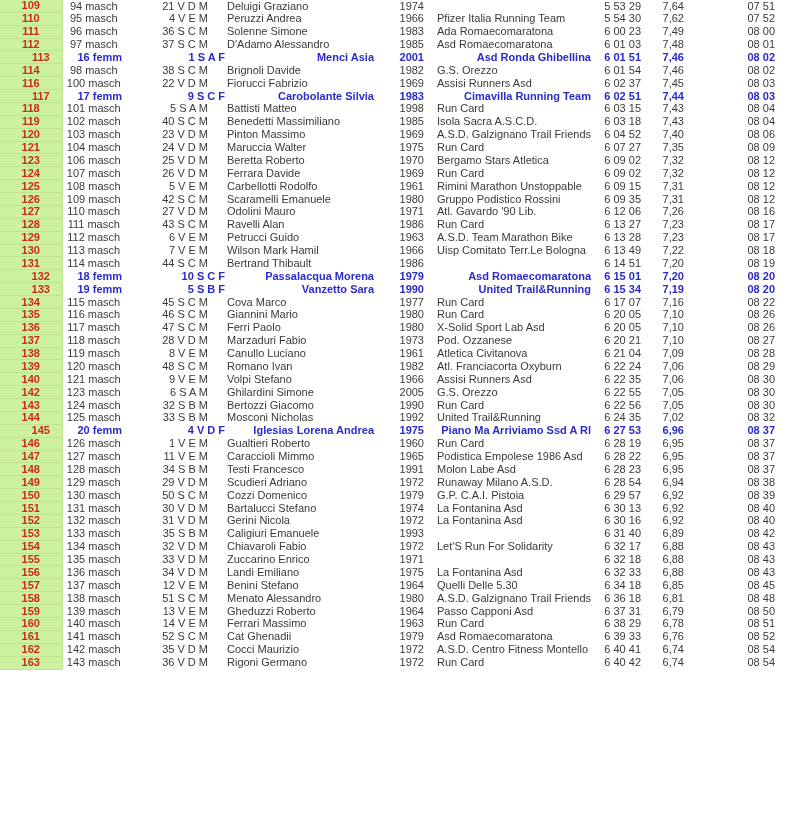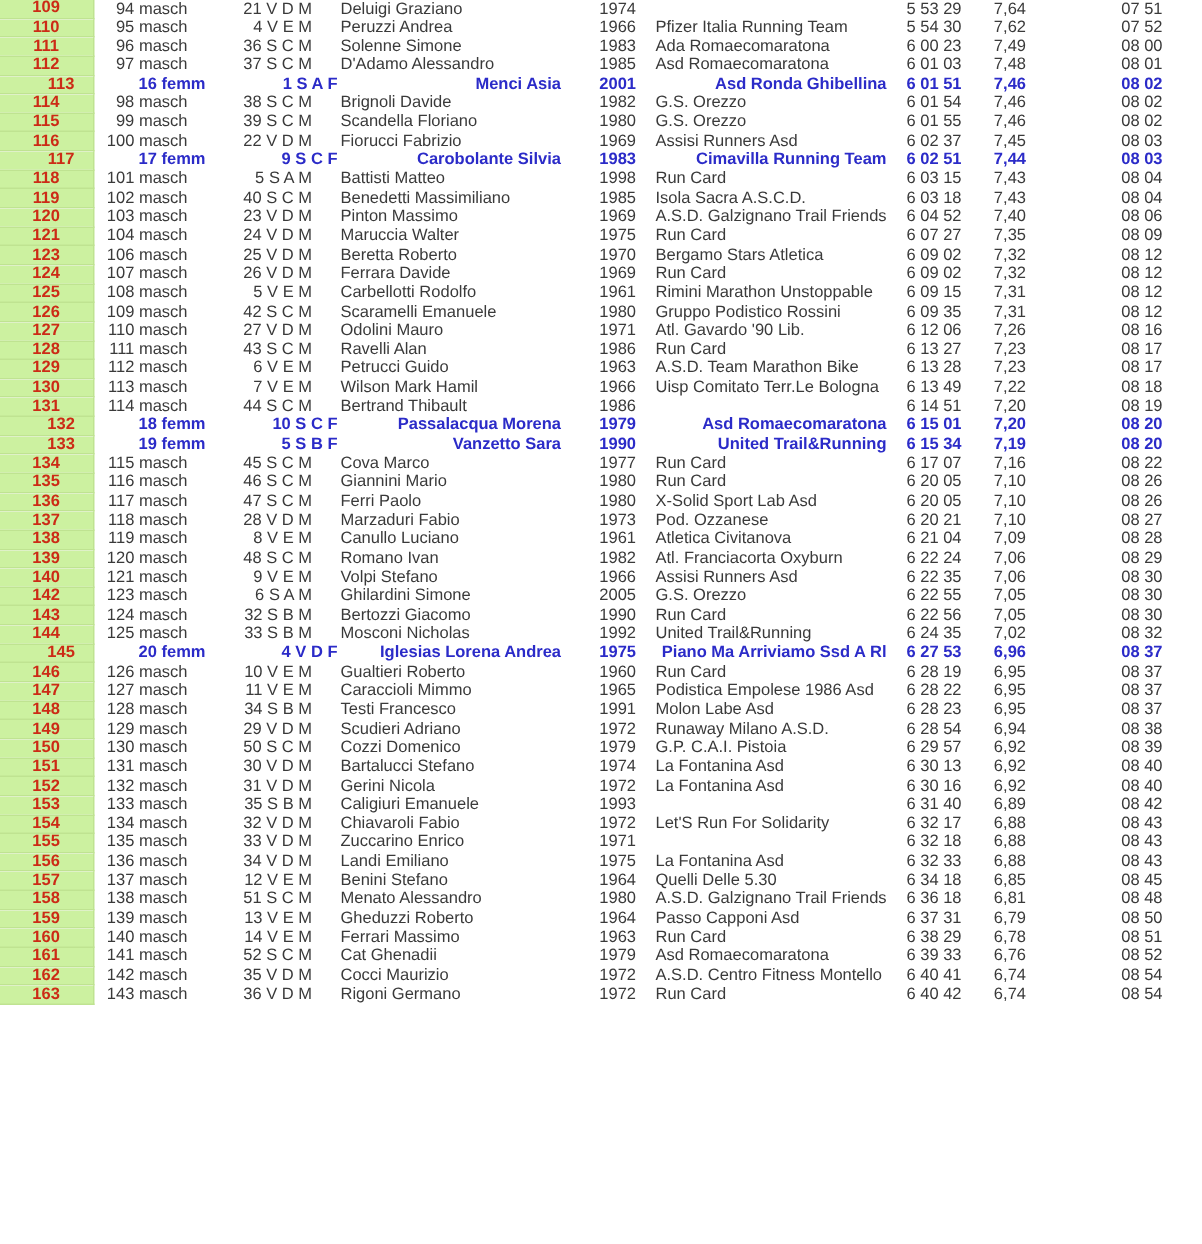--- a/index.html
+++ b/index.html
@@ -28,21 +28,21 @@
   
   td.c0{
     background:var(--green);
     color:var(--red);
     font-weight:bold;
     text-align:center;
     border-bottom:1px solid var(--grid);
     border-right:1px solid var(--grid);
   }
   
-  td.c1{text-align:right;padding-right:15px;margin-top:11px;}
+  td.c1{text-align:center;padding-right:15px;margin-top:11px;}
   td.c2{text-align:right;padding-right:17px;}
   td.c3{text-align:left; padding-left:2px;}
   td.c4{text-align:right;padding-right:1px;}
   td.c5{text-align:left; padding-left:12px;}
   td.c6{text-align:right;padding-right:9px;}
   td.c7{text-align:right;padding-right:13px;}
   td.c8{text-align:right;padding-right:26px;}
   
   tr.femm td{color:var(--blue);font-weight:bold;}
   tr.femm td.c0{color:var(--red);padding-left:20px;}
@@ -128,31 +128,20 @@
           <td class="c1">98 masch</td>
           <td class="c2">38 S C M</td>
           <td class="c3">Brignoli Davide</td>
           <td class="c4">1982</td>
           <td class="c5">G.S. Orezzo</td>
           <td class="c6">6 01 54</td>
           <td class="c7">7,46</td>
           <td class="c8">08 02</td>
         </tr>
         <tr class="masch">
-          <td class="c0">115</td>
-          <td class="c1">99 masch</td>
-          <td class="c2">39 S C M</td>
-          <td class="c3">Scandella Floriano</td>
-          <td class="c4">1980</td>
-          <td class="c5">G.S. Orezzo</td>
-          <td class="c6">6 01 55</td>
-          <td class="c7">7,46</td>
-          <td class="c8">08 02</td>
-        </tr>
-        <tr class="masch">
           <td class="c0">116</td>
           <td class="c1">100 masch</td>
           <td class="c2">22 V D M</td>
           <td class="c3">Fiorucci Fabrizio</td>
           <td class="c4">1969</td>
           <td class="c5">Assisi Runners Asd</td>
           <td class="c6">6 02 37</td>
           <td class="c7">7,45</td>
           <td class="c8">08 03</td>
         </tr>
@@ -449,21 +438,21 @@
           <td class="c3">Iglesias Lorena Andrea</td>
           <td class="c4">1975</td>
           <td class="c5">Piano Ma Arriviamo Ssd A Rl</td>
           <td class="c6">6 27 53</td>
           <td class="c7">6,96</td>
           <td class="c8">08 37</td>
         </tr>
         <tr class="masch">
           <td class="c0">146</td>
           <td class="c1">126 masch</td>
-          <td class="c2">10 V E M</td>
+          <td class="c2">1 V E M</td>
           <td class="c3">Gualtieri Roberto</td>
           <td class="c4">1960</td>
           <td class="c5">Run Card</td>
           <td class="c6">6 28 19</td>
           <td class="c7">6,95</td>
           <td class="c8">08 37</td>
         </tr>
         <tr class="masch">
           <td class="c0">147</td>
           <td class="c1">127 masch</td>

